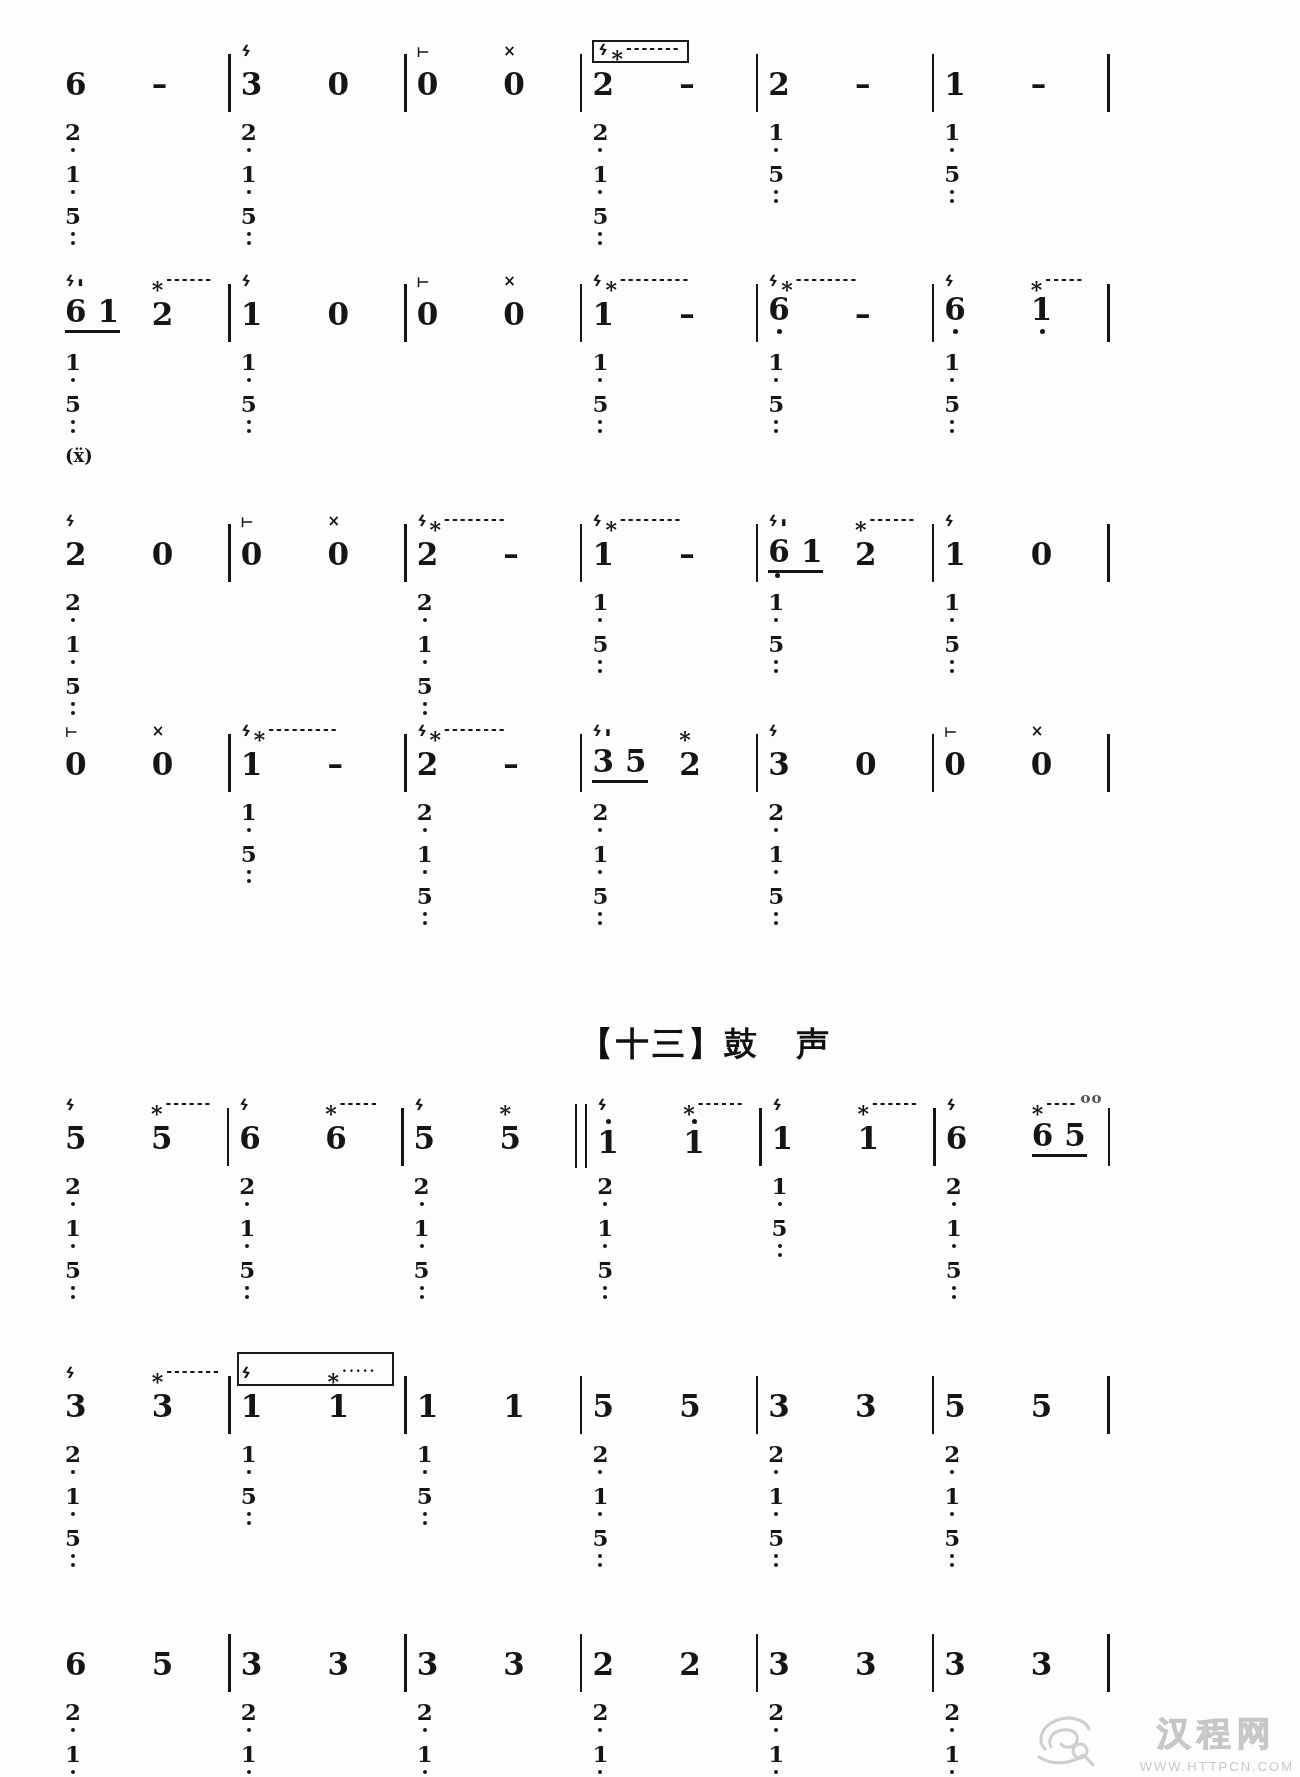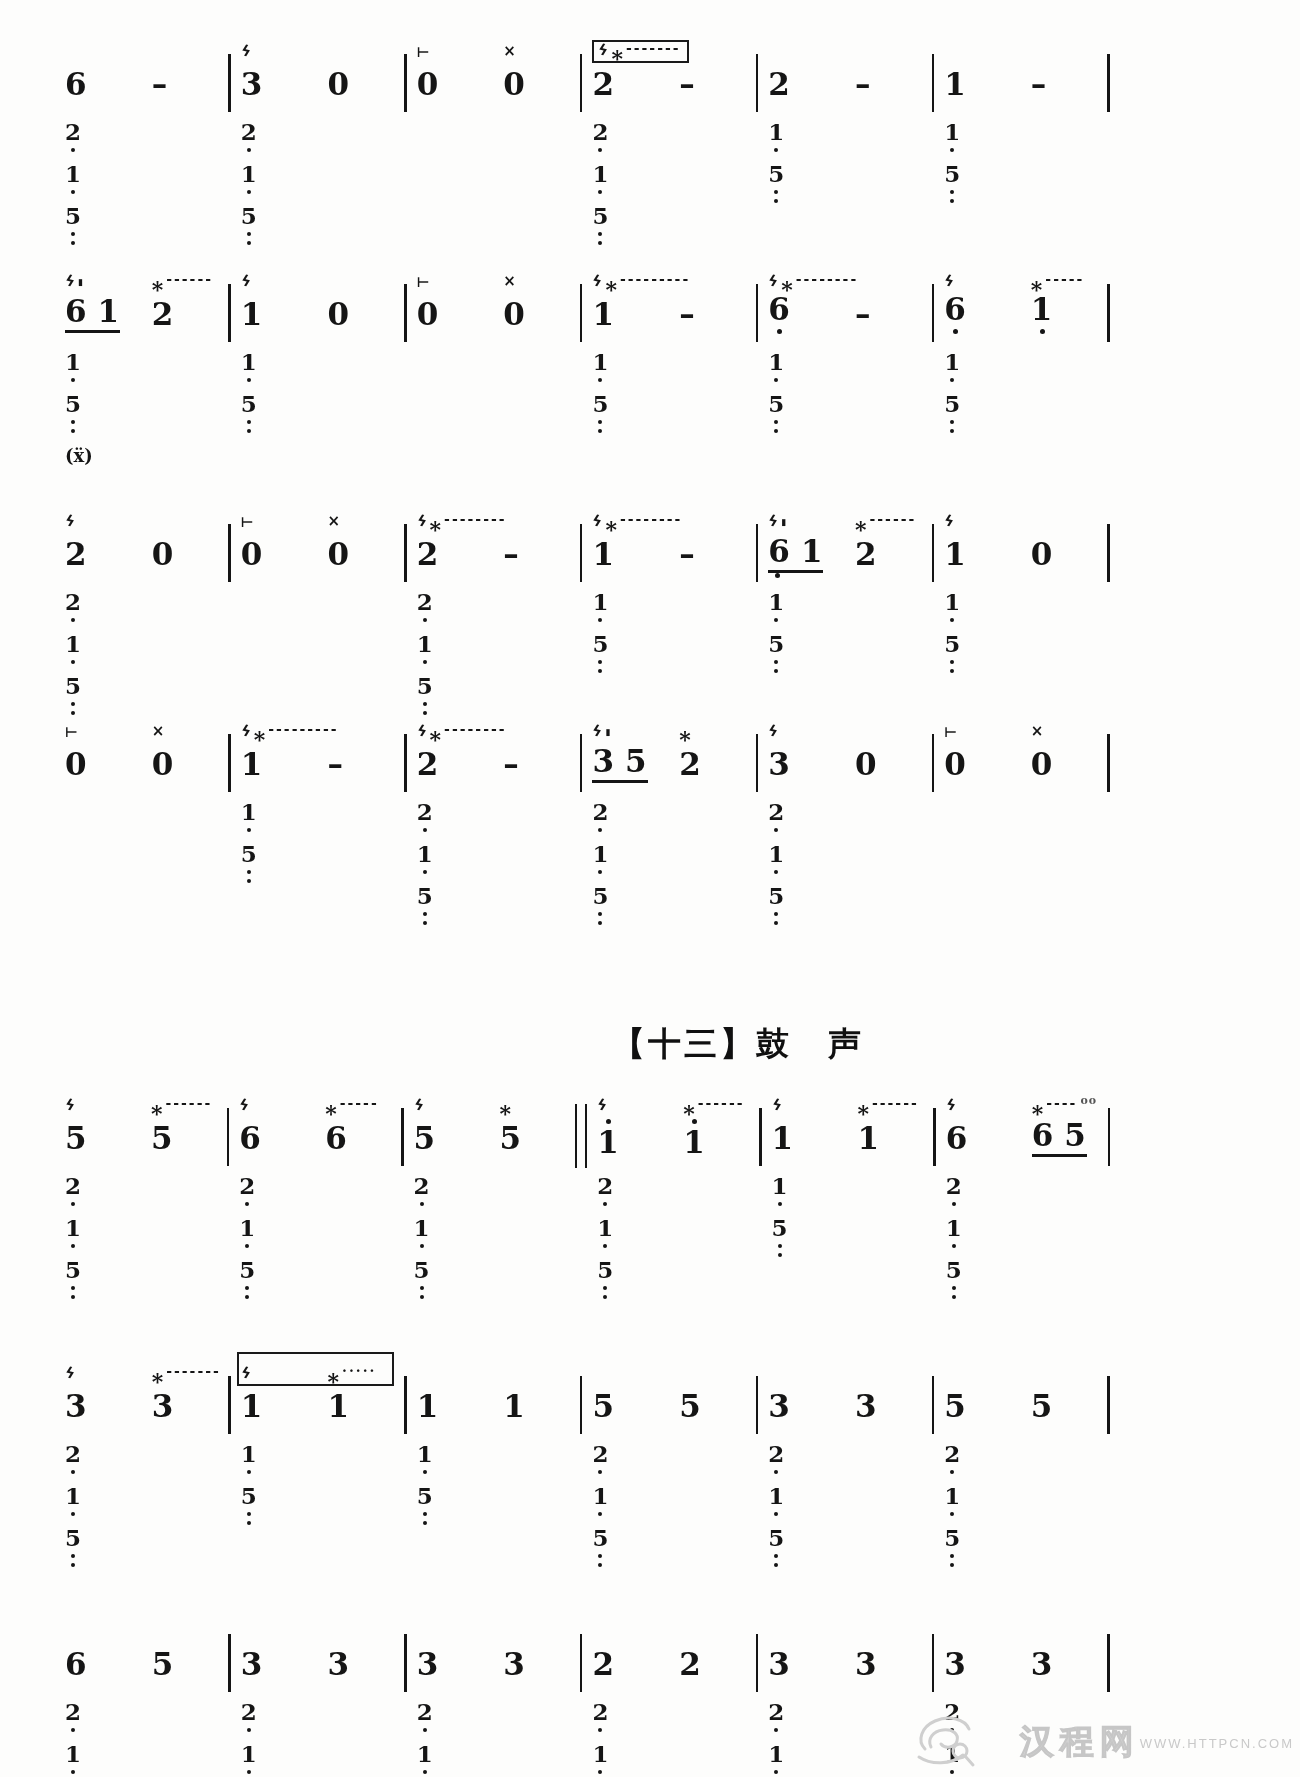--- a/index.html
+++ b/index.html
@@ -11,40 +11,40 @@
   .orn-row{height:34px;display:flex;align-items:flex-end;white-space:nowrap;overflow:visible;z-index:2;}
   .orn{display:inline-flex;align-items:flex-end;gap:3px;font-weight:700;padding-bottom:3px;}
   .orn-boxed{border:2px solid #1a1a1a;padding:1px 6px 3px 4px;margin-bottom:-1px;}
   .icon{line-height:1;}
   .hook-icon{font-size:15px;transform:rotate(14deg);font-family:"DejaVu Sans",sans-serif;}
   .thumb-icon{font-size:14px;font-family:"DejaVu Sans",sans-serif;}
   .cross-icon{font-size:15px;font-family:"DejaVu Sans",sans-serif;}
   .bar-icon{font-size:9px;padding-bottom:2px;font-family:"DejaVu Sans",sans-serif;}
   .star-icon{font-size:22px;line-height:.5;position:relative;top:6px;}
   .dash{font-size:14px;letter-spacing:2px;line-height:1;position:relative;top:-3px;font-weight:700;}
-  .sfx{font-size:11px;color:#555;position:relative;top:-6px;letter-spacing:1px;}
+  .sfx{font-size:15px;color:#555;position:relative;top:-6px;letter-spacing:1px;}
   .mbox{position:absolute;top:2px;left:6px;right:10px;height:30px;border:2px solid #1a1a1a;z-index:1;}
   .note-row{height:44px;display:flex;align-items:center;position:relative;}
   .nw{display:flex;flex-direction:column;align-items:center;position:relative;}
   .note{font-weight:700;font-size:31px;line-height:1;letter-spacing:1px;}
   .grp{display:inline-flex;gap:10px;border-bottom:3px solid #151515;padding-bottom:3px;position:relative;}
   .odot{width:5px;height:5px;border-radius:50%;background:#151515;}
   .odot.above{margin-bottom:3px;}
   .odot.below{margin-top:4px;}
   .grp-lo{position:absolute;top:100%;margin-top:3px;left:7px;}
   .harm{display:flex;flex-direction:column;align-items:center;margin-top:4px;}
   .hn{font-weight:700;font-size:23px;line-height:1;margin-top:10px;}
   .hdot{width:4px;height:4px;border-radius:50%;background:#151515;margin-top:5px;}
   .extra{font-weight:700;font-size:18px;margin-top:12px;letter-spacing:0;}
   .barline{flex:0 0 auto;width:2.5px;height:58px;background:#151515;margin-top:26px;}
   .barline.double{width:8px;background:none;border-left:2.5px solid #151515;border-right:2.5px solid #151515;height:64px;margin-top:22px;}
-  .sec-title{position:absolute;left:612px;top:1022px;font-family:Liberation Mono, monospace;
+  .sec-title{position:absolute;left:580px;top:1022px;font-family:Liberation Mono, monospace;
              font-weight:700;font-size:33px;letter-spacing:3px;color:#101010;}
   .watermark{position:absolute;right:6px;bottom:2px;display:flex;align-items:center;gap:8px;color:#ccc;}
-  .wm-texts{display:flex;align-items:center;margin-left:29px;}
+  .wm-texts{display:flex;flex-direction:column;align-items:center;margin-left:29px;}
   .wm-name{font-family:"Liberation Sans","DejaVu Sans",sans-serif;font-weight:700;font-size:34px;letter-spacing:6px;
            color:#d2d2d2;-webkit-text-stroke:1px #c6c6c6;}
   .wm-url{font-family:"Liberation Sans","DejaVu Sans",sans-serif;font-size:13px;letter-spacing:2px;color:#c9c9c9;margin-top:2px;}
 </style>
 </head>
 <body>
 
 <div class="page">
   <div id="systems">
       <div class="system" style="top: 28px;">

